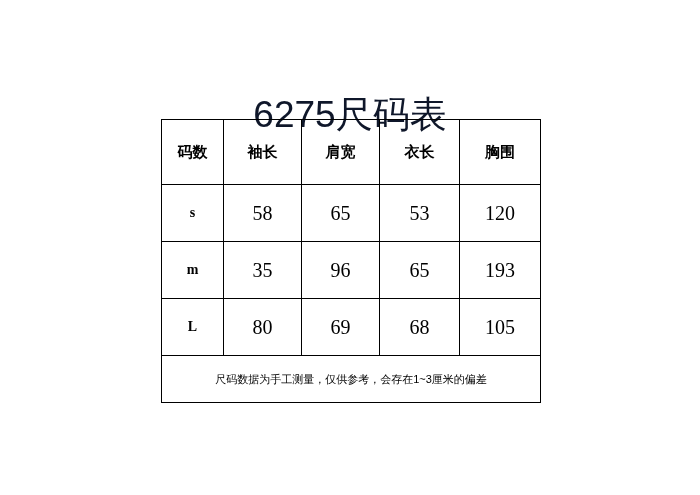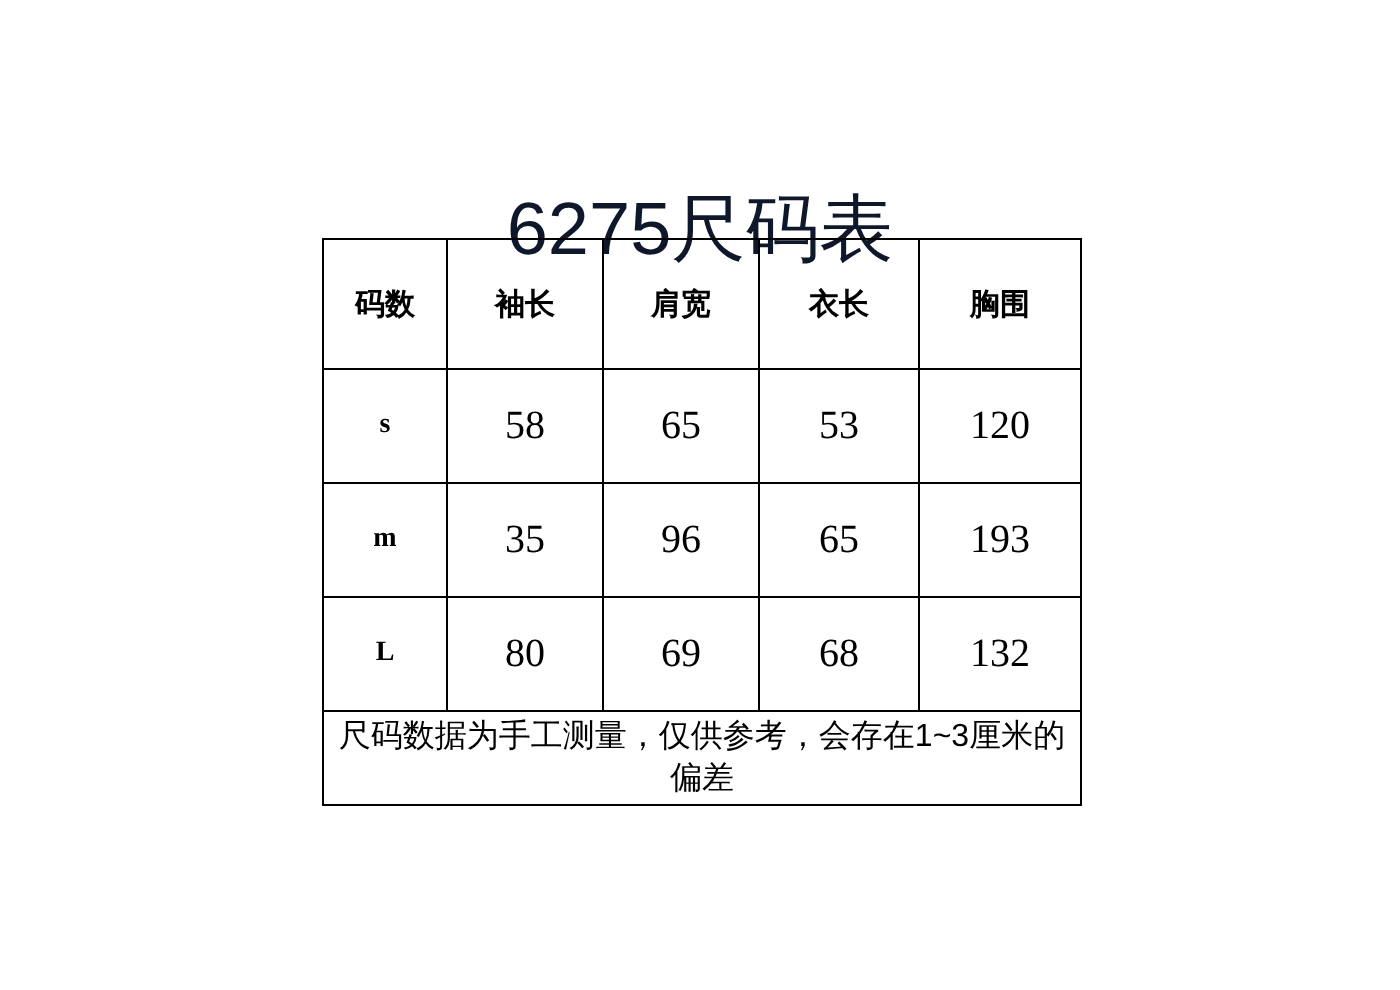--- a/index.html
+++ b/index.html
@@ -61,21 +61,21 @@
   table.size-table tr.data-row td {
     height: 54px;
     font-size: 20px;
   }
   table.size-table tr.data-row td.col-label {
     font-weight: bold;
     font-size: 14px;
   }
   table.size-table tr.note-row td {
     height: 44px;
-    font-size: 16px;
+    font-size: 11px;
     font-family: "Liberation Sans", sans-serif;
     font-weight: 400;
     letter-spacing: 0px;
   }
   
   col.c0 { width: 62px; }
   col.c1 { width: 78px; }
   col.c2 { width: 78px; }
   col.c3 { width: 80px; }
   col.c4 { width: 81px; }
@@ -119,21 +119,21 @@
           <td>96</td>
           <td>65</td>
           <td>193</td>
         </tr>
 
         <tr class="data-row">
           <td class="col-label">L</td>
           <td>80</td>
           <td>69</td>
           <td>68</td>
-          <td>132</td>
+          <td>105</td>
         </tr>
 
 
         <tr class="note-row">
           <td colspan="5">尺码数据为手工测量，仅供参考，会存在1~3厘米的偏差</td>
         </tr>
       </tbody>
     </table>
   </div>
 

